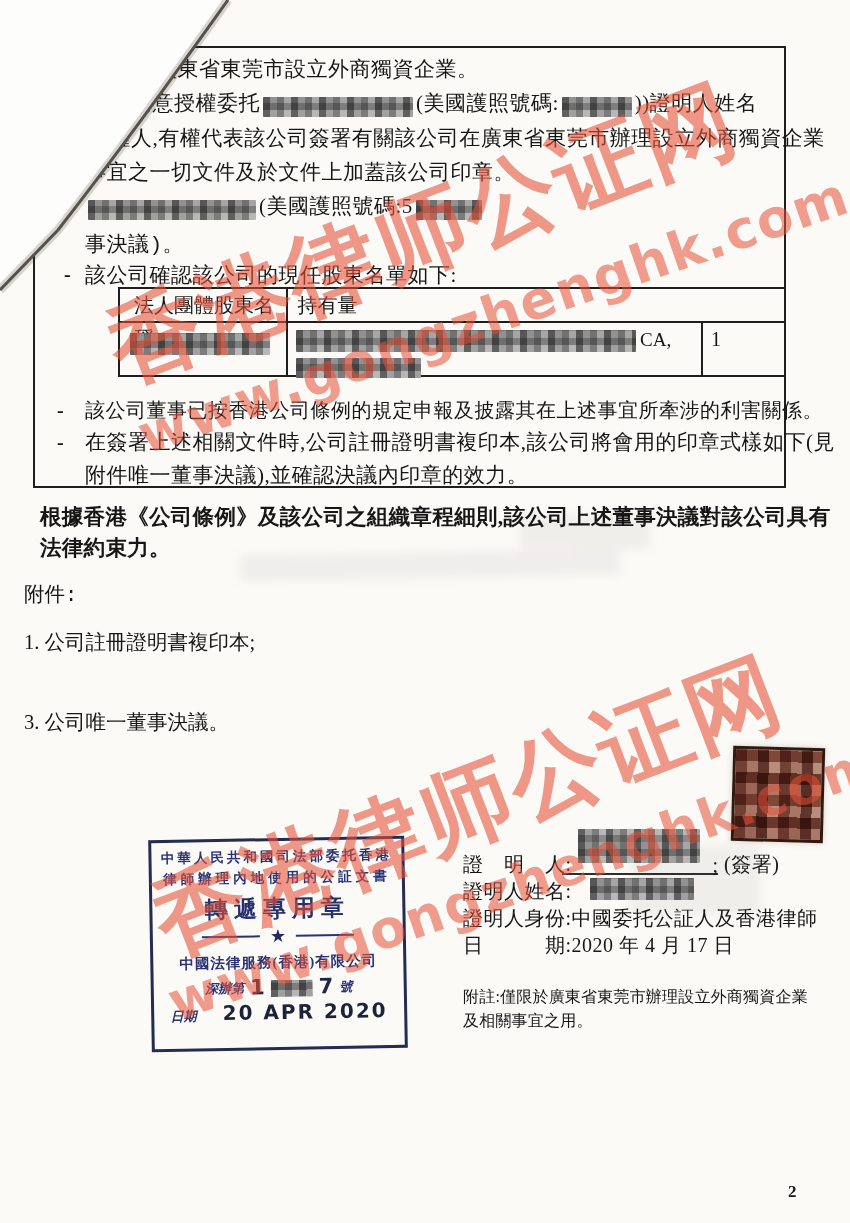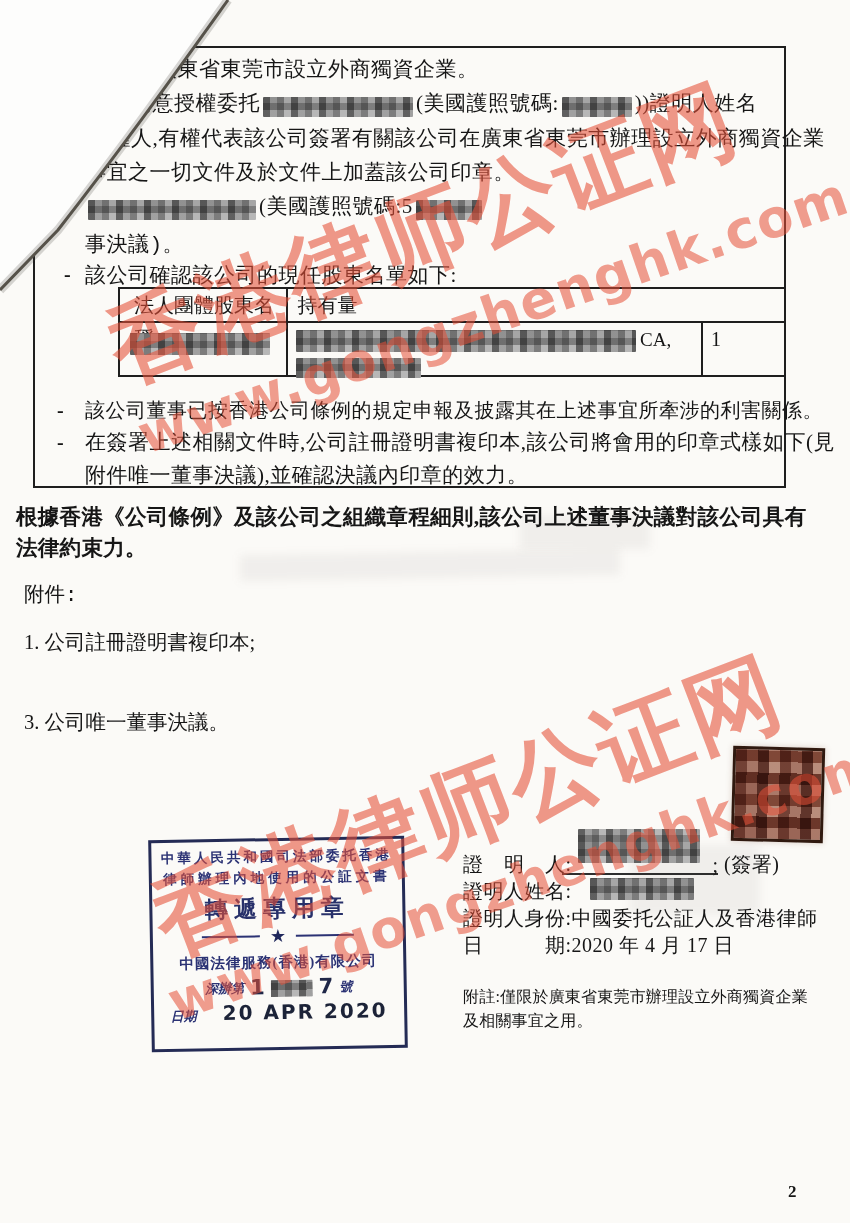--- a/index.html
+++ b/index.html
@@ -36,21 +36,21 @@
   .trow{display:flex;}
   .tcell{box-sizing:border-box; position:relative; font-size:20px;}
   .c-name{width:168px; border-right:2px solid #1e1e1e;}
   .c-addr{width:415px; border-right:2px solid #1e1e1e;}
   .c-hold{width:79px;}
   .thead .tcell{height:32px; line-height:32px;}
   .tdata .tcell{height:52px;}
   .thead{border-bottom:2px solid #1e1e1e;}
   .ctr{text-align:center;}
   
-  .para-bold{position:absolute; left:16px; top:502px; width:800px; font-size:21.5px;
+  .para-bold{position:absolute; left:40px; top:502px; width:800px; font-size:21.5px;
              font-weight:bold; line-height:31px; letter-spacing:.3px; z-index:1;}
   .plain{position:absolute; font-size:20.5px; z-index:1; white-space:nowrap;}
   
   .fold{position:absolute; left:0; top:0; z-index:2; pointer-events:none;}
   
   .stamp{
     position:absolute; left:150px; top:838px; width:256px; height:212px;
     border:3.5px solid #242b55; box-sizing:border-box; transform:rotate(-1deg);
     color:#2b3274; text-align:center; z-index:3; background:rgba(255,255,255,.0);
   }

